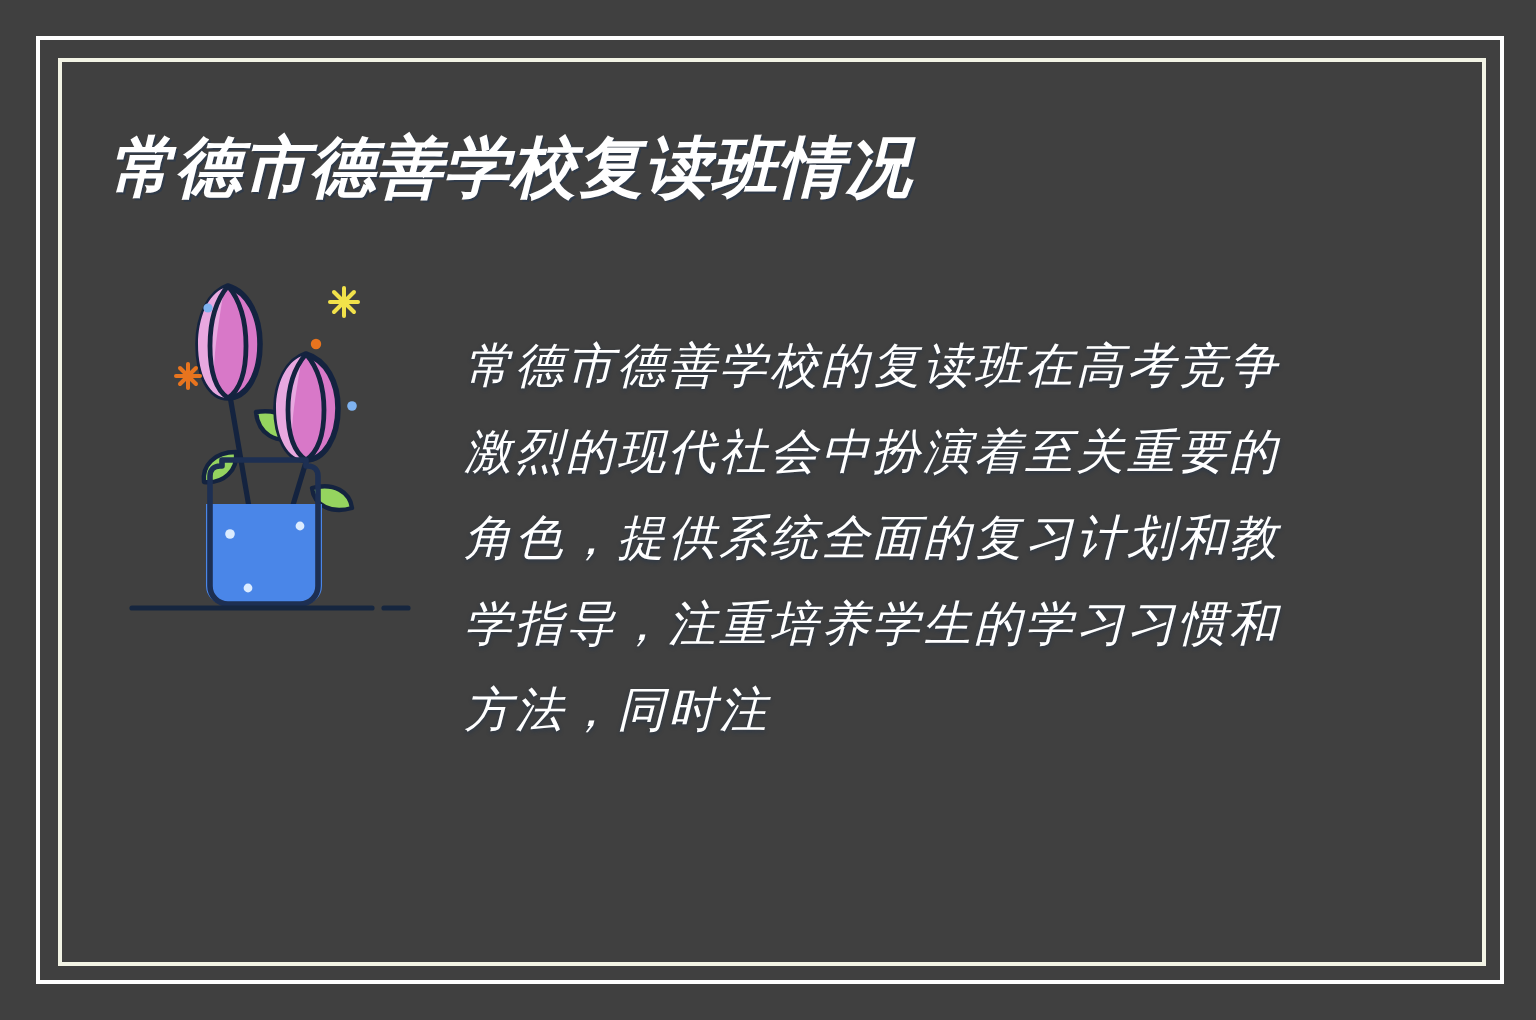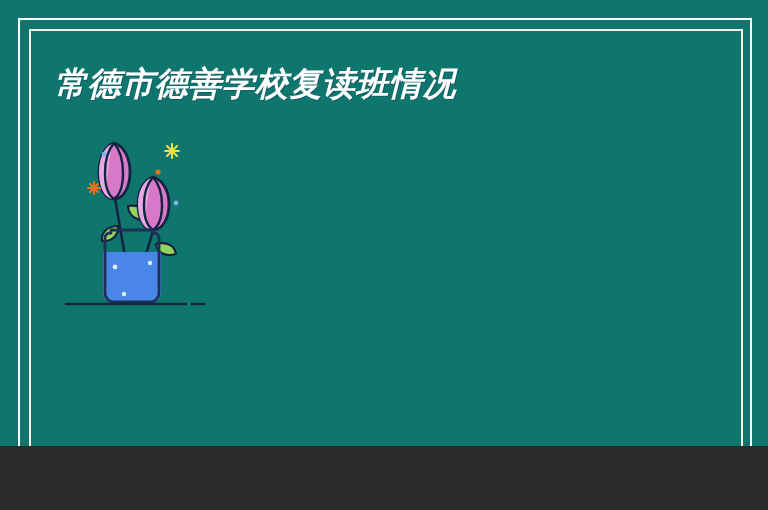--- a/index.html
+++ b/index.html
@@ -3,22 +3,22 @@
 <meta charset="utf-8">
 <style>
   html, body {
     margin: 0;
     padding: 0;
     background: #2b2b2b;
   }
   #canvas {
     position: relative;
     width: 768px;
-    height: 446px;
-    background: #0f766e;
+    height: 510px;
+    background: #404040;
     overflow: hidden;
     font-family: "Liberation Sans", sans-serif;
   }
 
   
   .frame-outer {
     position: absolute;
     left: 18px;
     top: 18px;
     width: 734px;
@@ -141,14 +141,15 @@
         <line x1="30" y1="54" x2="42" y2="54"></line>
         <line x1="32" y1="50" x2="40" y2="58"></line>
         <line x1="40" y1="50" x2="32" y2="58"></line>
       </g>
       <circle cx="46" cy="20" r="2.3" fill="#7fb3f0"></circle>
       <circle cx="100" cy="38" r="2.6" fill="#e8741e"></circle>
       <circle cx="118" cy="69" r="2.4" fill="#7fb3f0"></circle>
     </svg>
   </div>
 
+  <div class="body-copy">常德市德善学校的复读班在高考竞争激烈的现代社会中扮演着至关重要的角色，提供系统全面的复习计划和教学指导，注重培养学生的学习习惯和方法，同时注</div>
 
 </div>
 
 </body></html>

